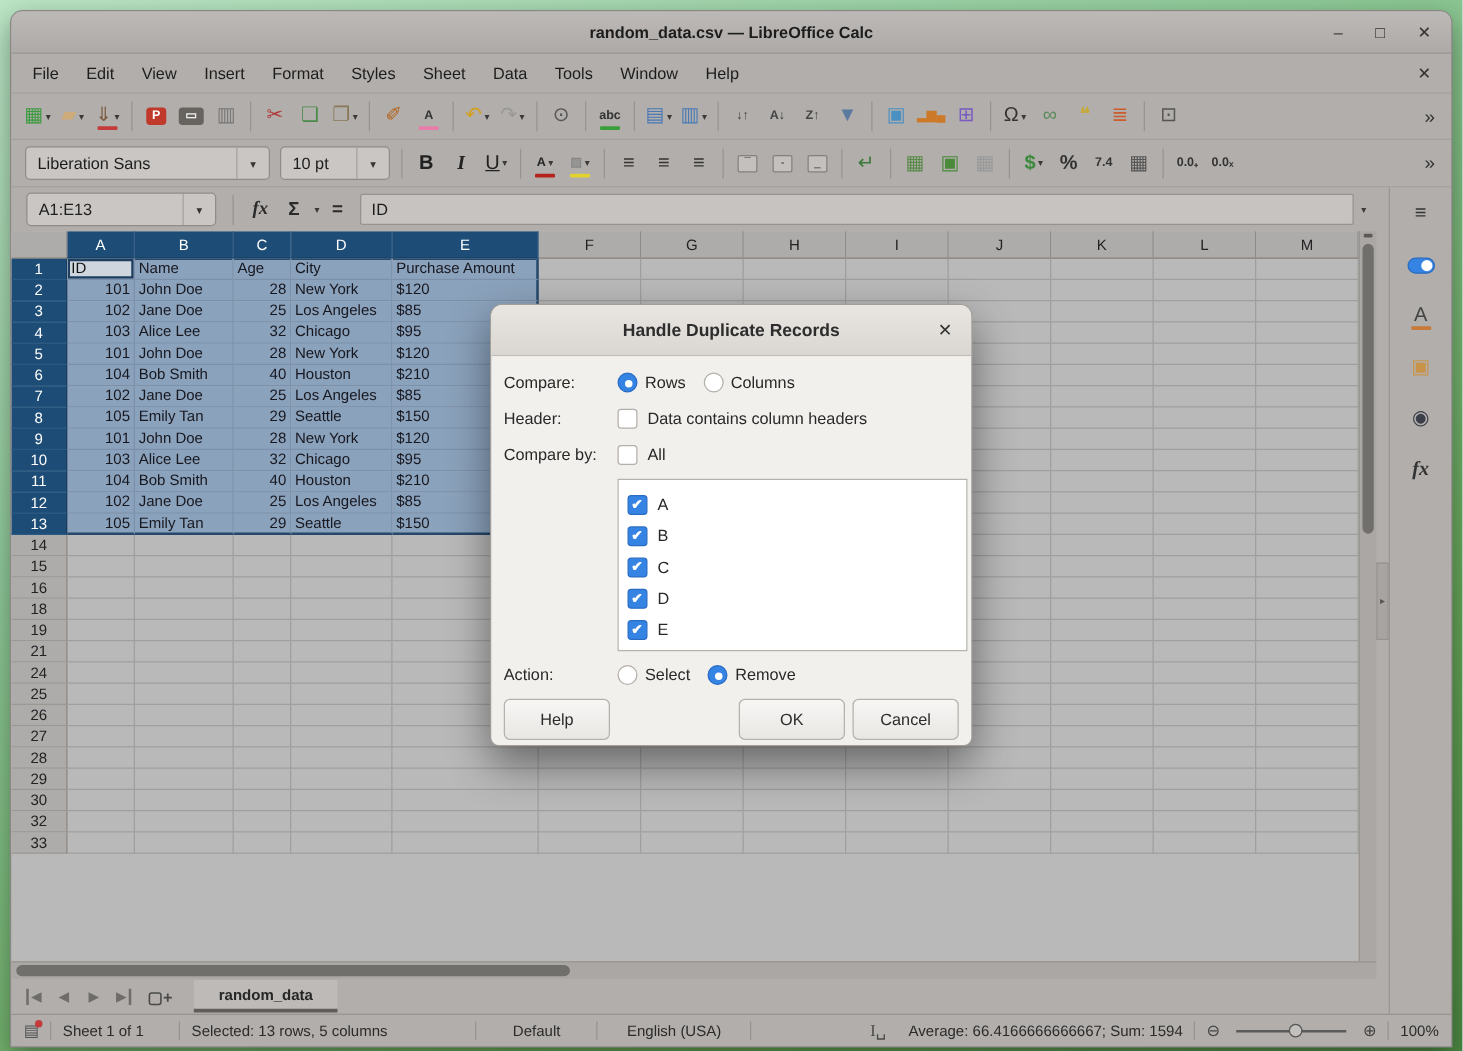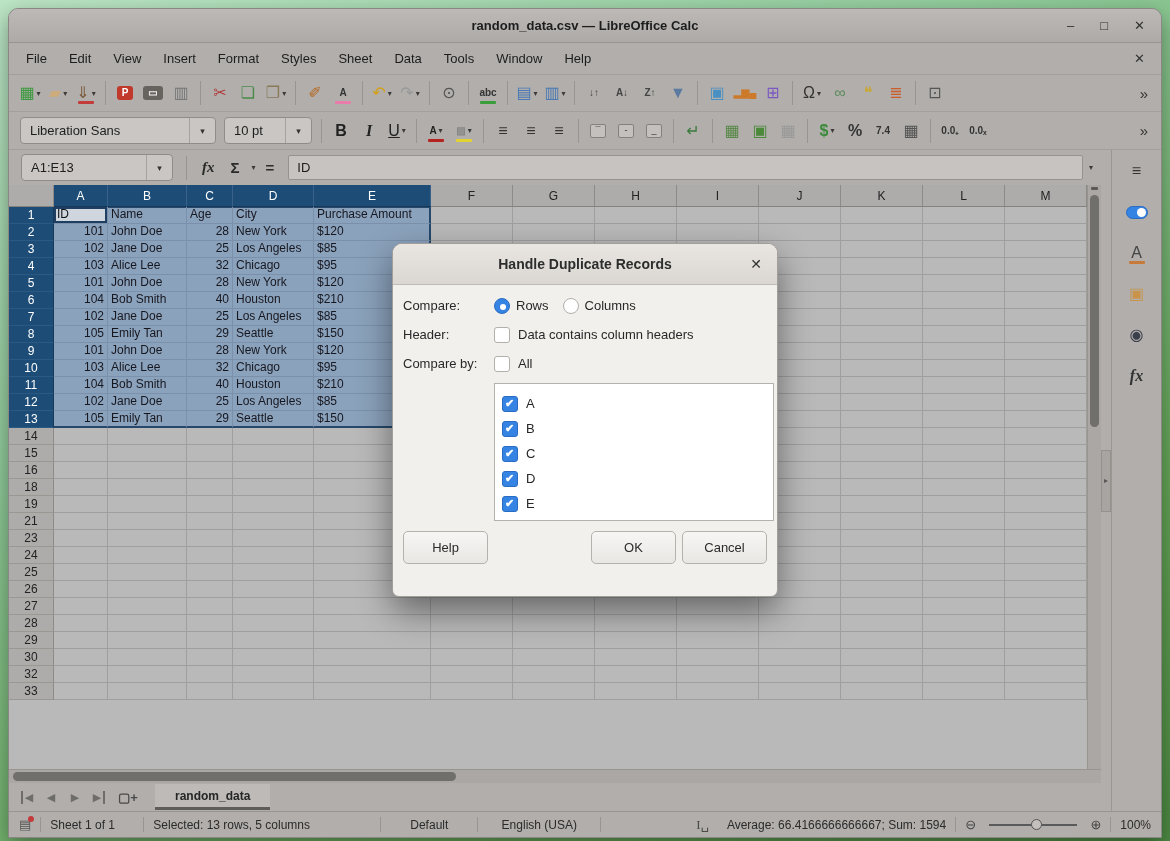--- a/index.html
+++ b/index.html
@@ -680,36 +680,20 @@
                 <div class="cell" style="width: 82px;"></div>
                 <div class="cell" style="width: 82px;"></div>
                 <div class="cell" style="width: 82px;"></div>
                 <div class="cell" style="width: 82px;"></div>
                 <div class="cell" style="width: 82px;"></div>
                 <div class="cell" style="width: 82px;"></div>
                 <div class="cell" style="width: 82px;"></div>
                 <div class="cell" style="width: 82px;"></div>
               </div>
               <div class="grow">
-                <div class="rowh">23</div>
-                <div class="cell" style="width: 54px;"></div>
-                <div class="cell" style="width: 79px;"></div>
-                <div class="cell" style="width: 46px;"></div>
-                <div class="cell" style="width: 81px;"></div>
-                <div class="cell" style="width: 117px;"></div>
-                <div class="cell" style="width: 82px;"></div>
-                <div class="cell" style="width: 82px;"></div>
-                <div class="cell" style="width: 82px;"></div>
-                <div class="cell" style="width: 82px;"></div>
-                <div class="cell" style="width: 82px;"></div>
-                <div class="cell" style="width: 82px;"></div>
-                <div class="cell" style="width: 82px;"></div>
-                <div class="cell" style="width: 82px;"></div>
-              </div>
-              <div class="grow">
                 <div class="rowh">24</div>
                 <div class="cell" style="width: 54px;"></div>
                 <div class="cell" style="width: 79px;"></div>
                 <div class="cell" style="width: 46px;"></div>
                 <div class="cell" style="width: 81px;"></div>
                 <div class="cell" style="width: 117px;"></div>
                 <div class="cell" style="width: 82px;"></div>
                 <div class="cell" style="width: 82px;"></div>
                 <div class="cell" style="width: 82px;"></div>
                 <div class="cell" style="width: 82px;"></div>
@@ -980,20 +964,33 @@
           </div>
           <div class="litem">
             <span class="chk on"></span>
             <span>D</span>
           </div>
           <div class="litem">
             <span class="chk on"></span>
             <span>E</span>
           </div>
         </div>
+      <div class="drow action">
+        <span class="dlabel">Action:</span>
+        <span id="action-opts" style="display:flex">
+            <span class="opt">
+              <span class="radio"></span>
+              <span>Select</span>
+            </span>
+            <span class="opt">
+              <span class="radio on"></span>
+              <span>Remove</span>
+            </span>
+          </span>
+      </div>
       <div class="dbuttons">
         <span class="btn">Help</span>
         <span class="btn ok">OK</span>
         <span class="btn cancel">Cancel</span>
       </div>
     </div>
   </div>
 </div>
 
 </body></html>

